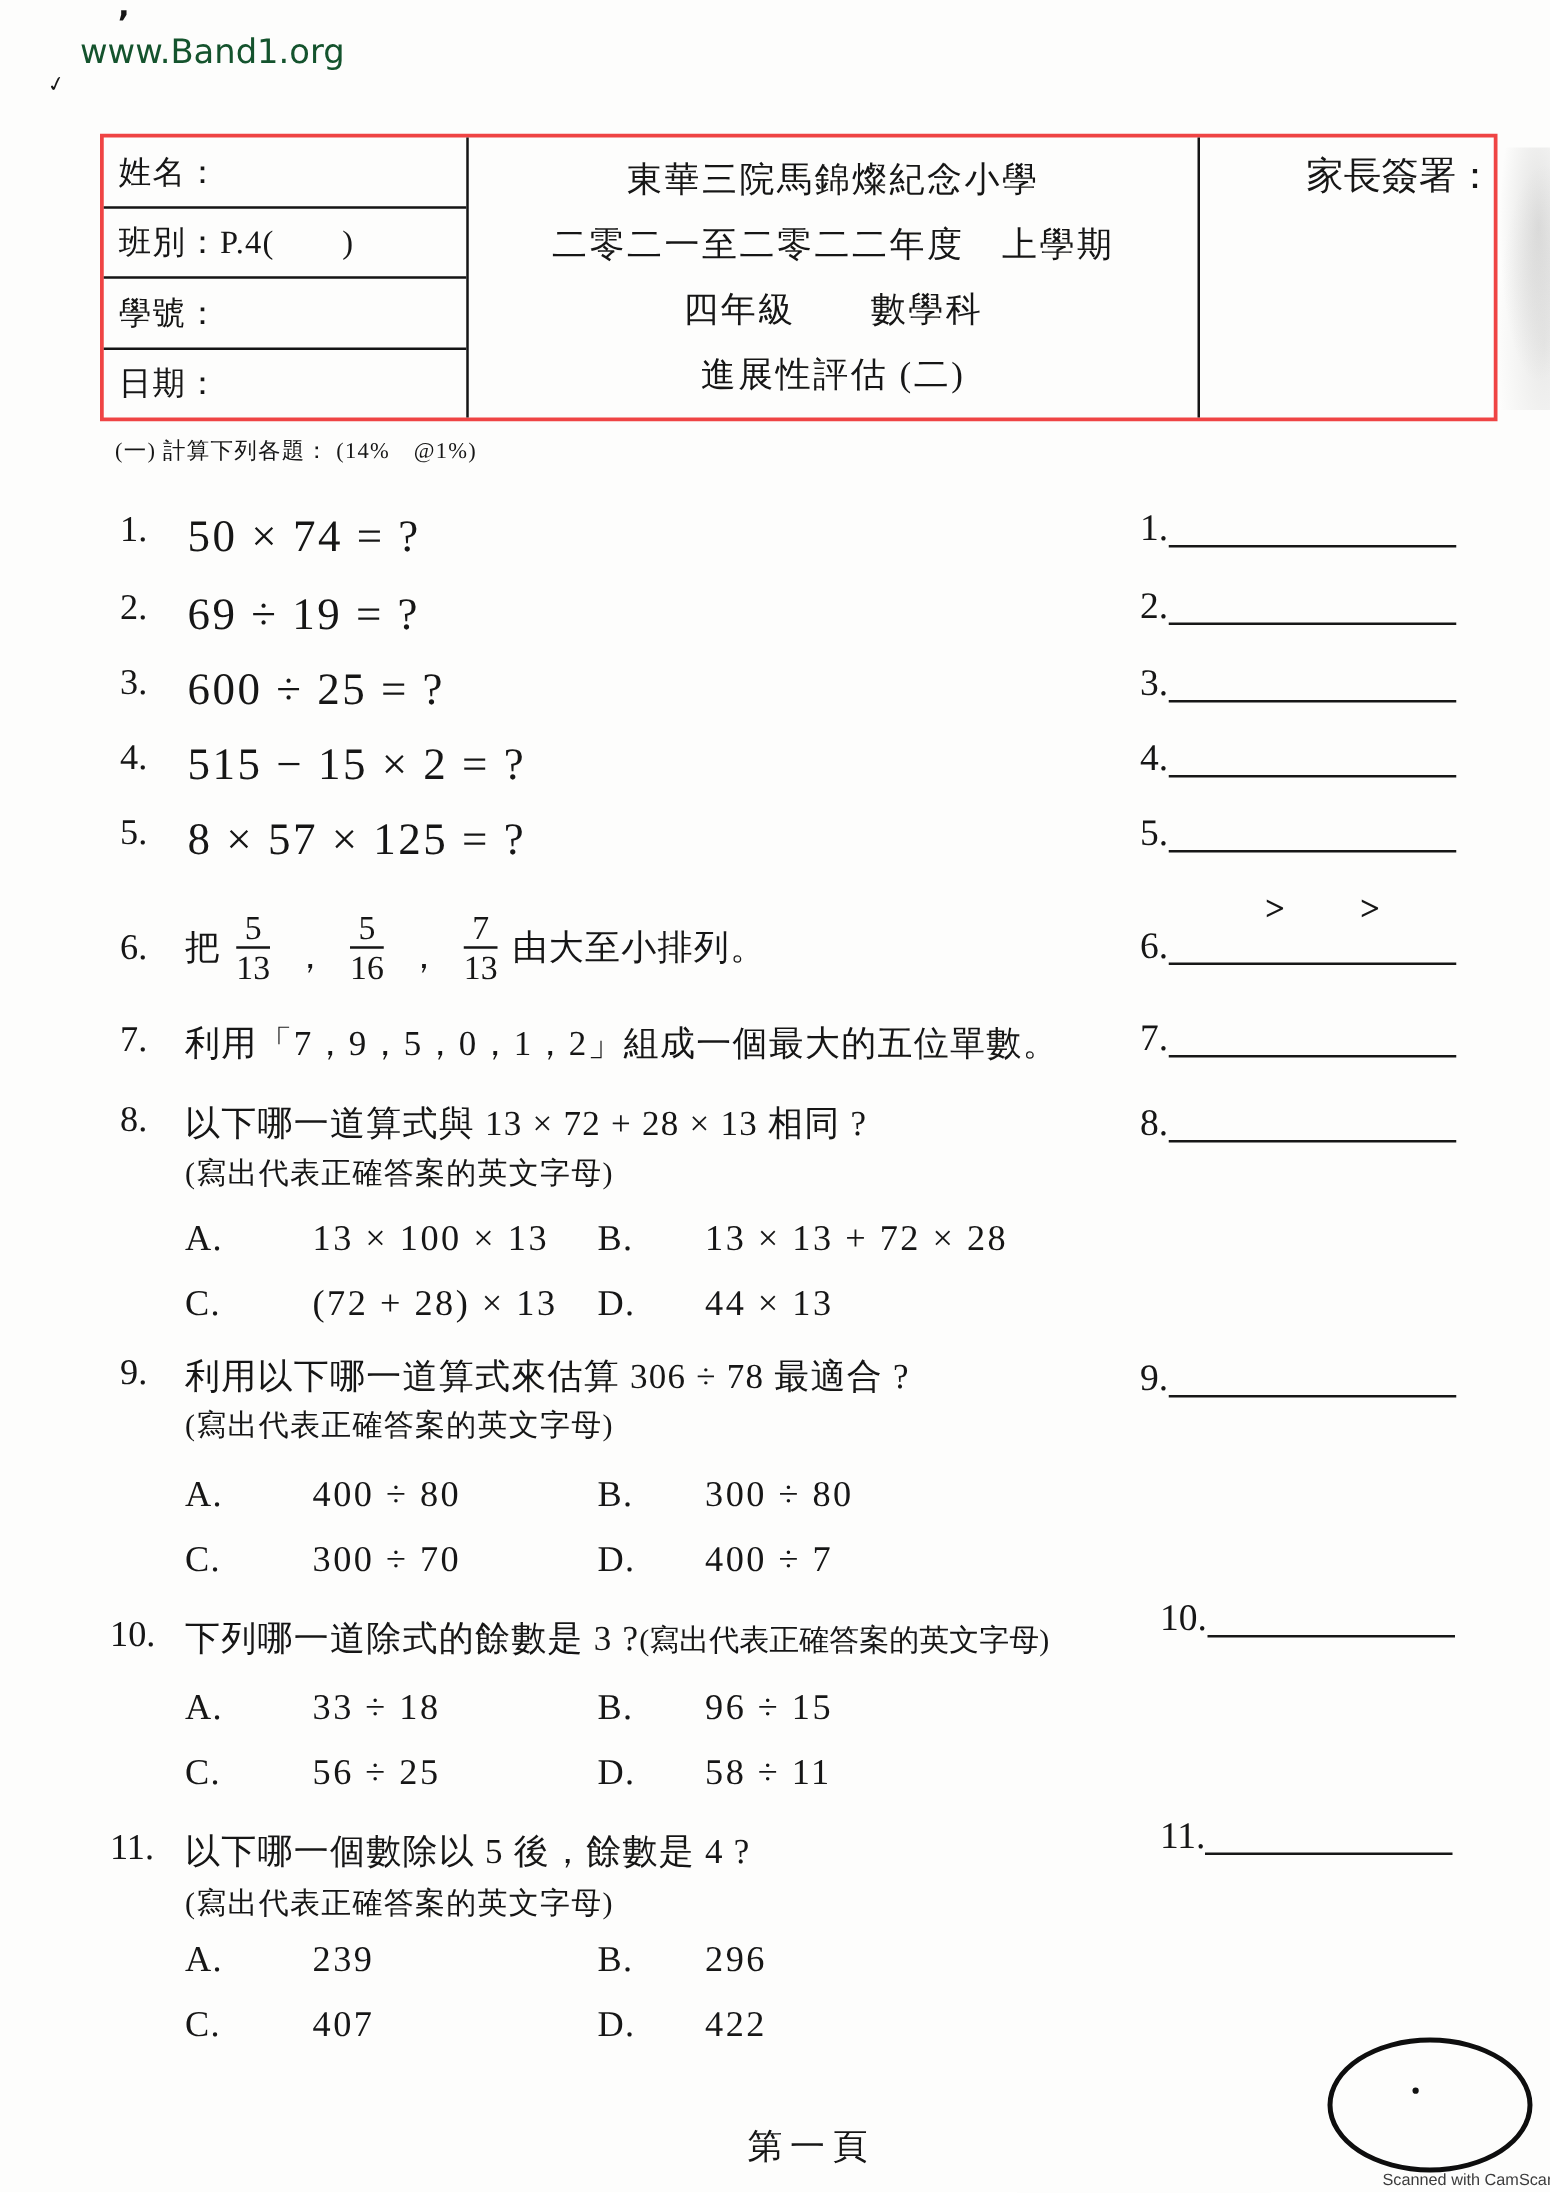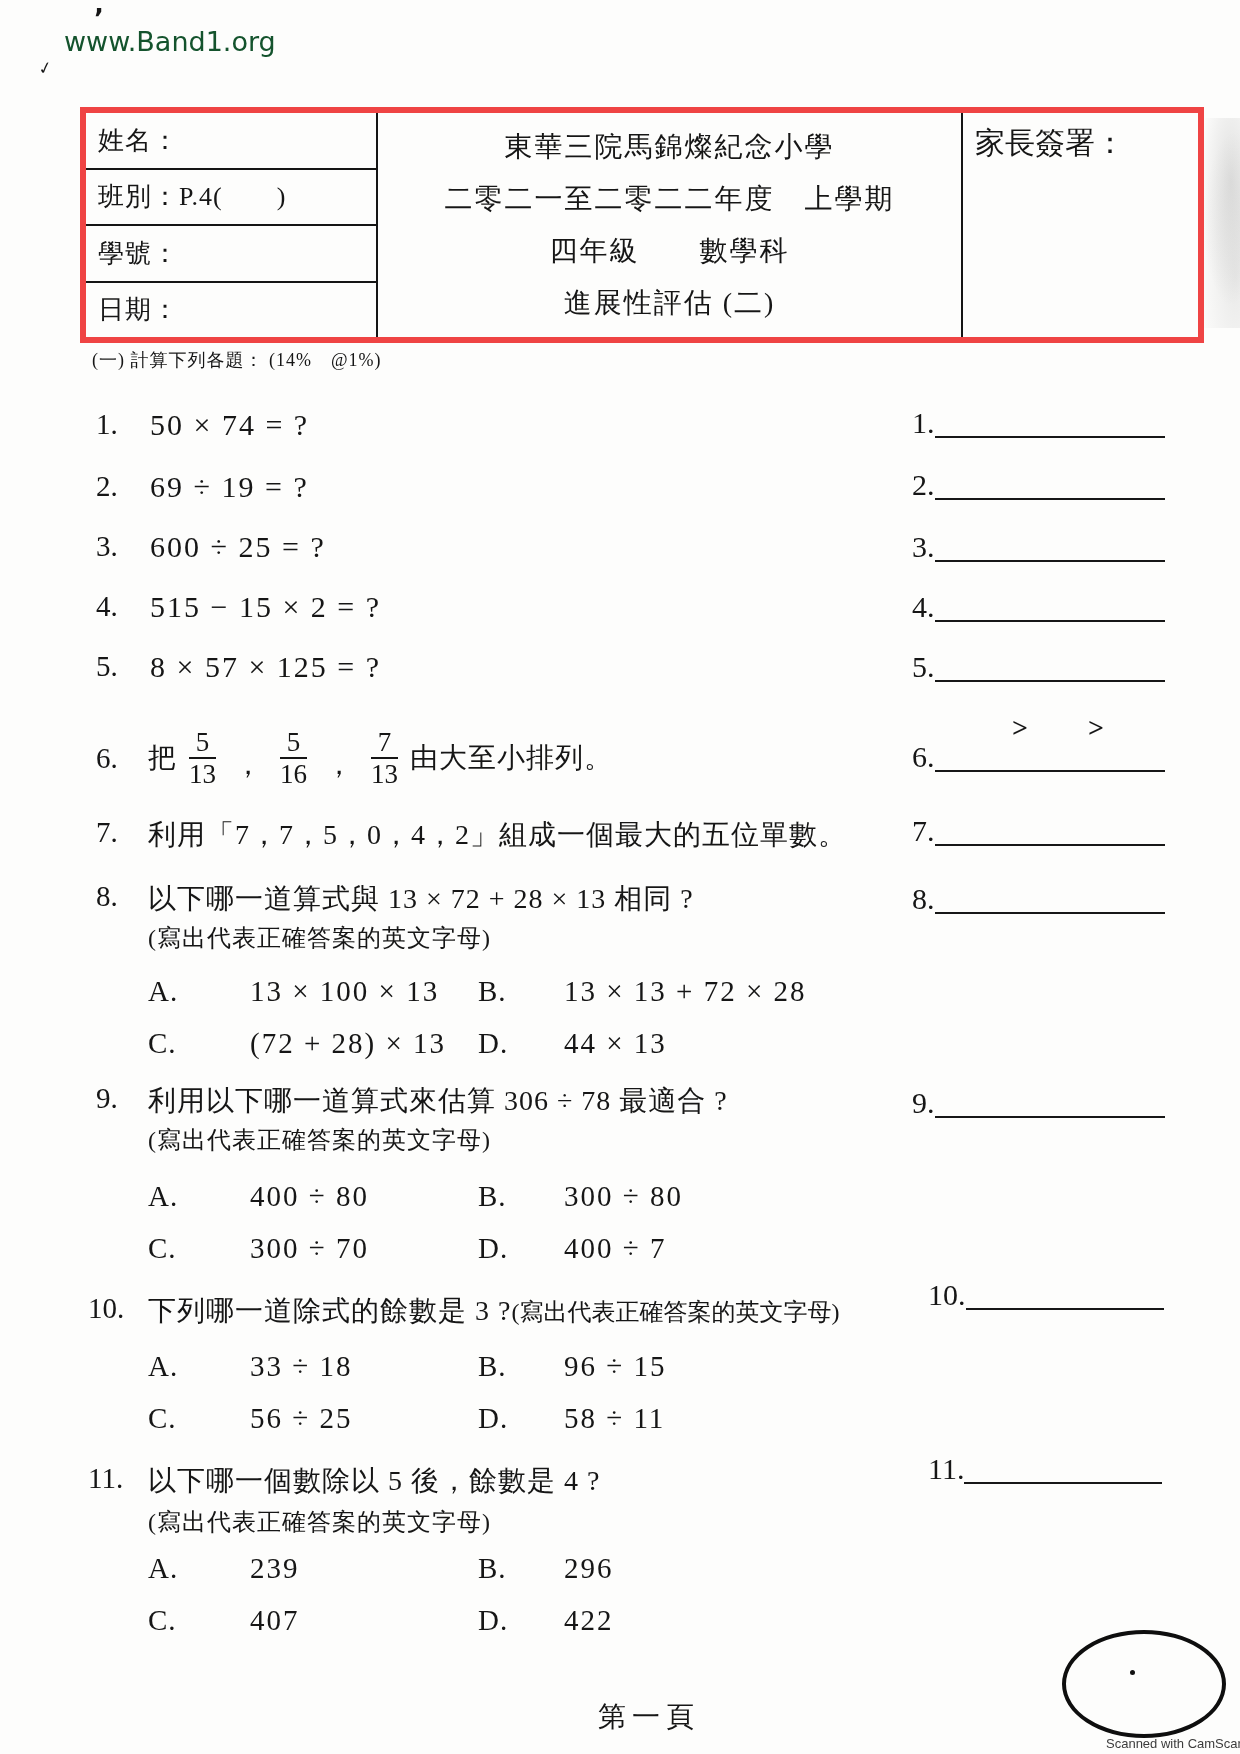--- a/index.html
+++ b/index.html
@@ -7,38 +7,38 @@
     position:relative; width:1240px; height:1754px; background:#fdfdfc;
     font-family:"Liberation Serif","DejaVu Serif",serif; color:#161616;
     overflow:hidden;
   }
   
   .watermark{position:absolute;left:36px;top:26px;font-family:"DejaVu Sans","Liberation Sans",sans-serif;}
   .wm-text{font-size:27px;color:#14532d;margin-left:28px;}
   .wm-mark-top{position:absolute;left:58px;top:-22px;font-size:26px;font-weight:bold;}
   .wm-mark-bottom{position:absolute;left:2px;top:32px;font-size:17px;transform:rotate(-12deg);font-weight:bold;}
   
-  .htable{position:absolute;left:80px;top:107px;width:1112px;height:224px;border:6px solid #ef4444;display:flex;}
+  .htable{position:absolute;left:80px;top:107px;width:1112px;height:224px;border:3px solid #ef4444;display:flex;text-align:right;}
   .hleft{width:290px;border-right:2px solid #151515;display:flex;flex-direction:column;}
   .hrow{flex:1;border-bottom:2px solid #151515;display:flex;align-items:center;padding-left:12px;font-size:26px;letter-spacing:1px;}
   .hrow:last-child{border-bottom:none;}
   .hcenter{width:583px;border-right:2px solid #151515;display:flex;flex-direction:column;justify-content:space-around;align-items:center;padding:8px 0;}
   .hcline{font-size:28px;letter-spacing:2px;}
   .hright{flex:1;display:flex;flex-direction:column;}
   .score-cell{height:113px;border-bottom:2px solid #151515;position:relative;padding:10px 0 0 12px;font-size:26px;}
   .score-value{position:absolute;right:22px;bottom:4px;font-size:30px;letter-spacing:2px;}
   .parent-cell{flex:1;padding:10px 0 0 12px;font-size:30px;}
   
   .section-title{position:absolute;left:92px;top:348px;font-size:18px;letter-spacing:1px;}
   
   .qrow{position:absolute;left:0;width:900px;}
   .qnum{position:absolute;left:96px;font-size:29px;}
   .qnum.wide{left:88px;}
   .qtext{position:absolute;left:148px;font-size:28px;letter-spacing:1px;}
-  .qexp{position:absolute;left:150px;font-size:30px;letter-spacing:2px;text-align:right;}
+  .qexp{position:absolute;left:150px;font-size:36px;letter-spacing:2px;text-align:right;}
   .qnote{position:absolute;left:148px;font-size:24px;letter-spacing:1px;}
   .note-inline{font-size:24px;letter-spacing:0;}
   .optrow{position:absolute;left:148px;display:grid;grid-template-columns:74px 256px 58px auto;font-size:29px;}
   .opt-label{letter-spacing:1px;}
   .opt-value{letter-spacing:2px;margin-left:28px;}
   
   .q6row{position:absolute;left:0;top:710px;height:96px;width:900px;display:flex;align-items:center;}
   .q6row .qn{width:52px;margin-left:96px;font-size:29px;}
   .q6row .t{font-size:28px;letter-spacing:1px;}
   .frac{display:inline-flex;flex-direction:column;align-items:center;line-height:1.05;margin:0 12px;font-size:27px;}
@@ -129,21 +129,21 @@
     <span class="fsep">，</span>
     <span class="frac">
       <span class="fnum">7</span>
       <span class="fden">13</span>
     </span>
     <span class="t">由大至小排列。</span>
   </div>
 
   <div class="qrow" style="top:816px">
     <span class="qnum">7.</span>
-    <span class="qtext">利用「7，7，5，0，4，2」組成一個最大的五位單數。</span>
+    <span class="qtext">利用「7，9，5，0，1，2」組成一個最大的五位單數。</span>
   </div>
 
   <div class="qrow" style="top:880px">
     <span class="qnum">8.</span>
     <span class="qtext">以下哪一道算式與 13 × 72 + 28 × 13 相同 ?</span>
   </div>
   <div class="qrow" style="top:922px">
     <span class="qnote">(寫出代表正確答案的英文字母)</span>
   </div>
   <div class="optrow" style="top:975px">

